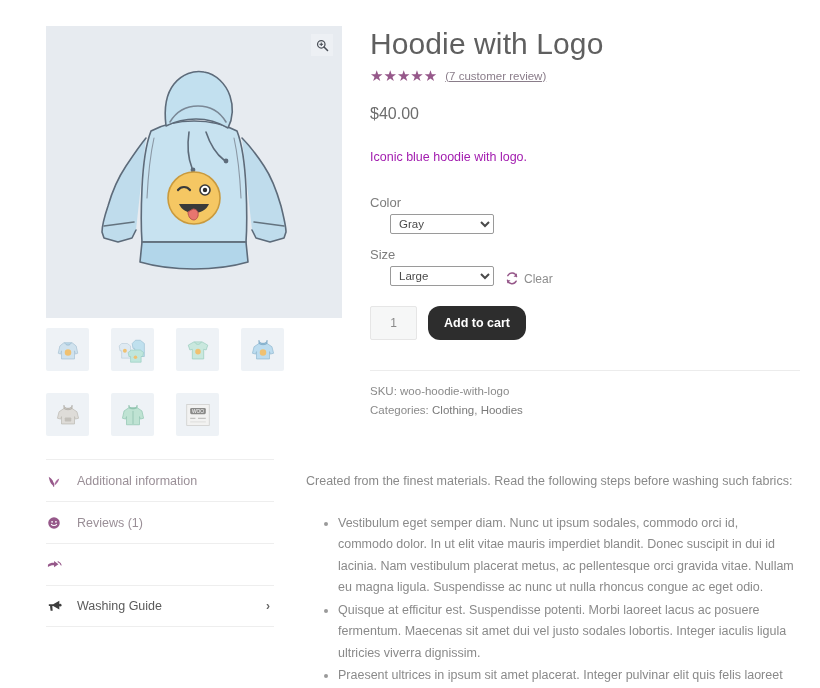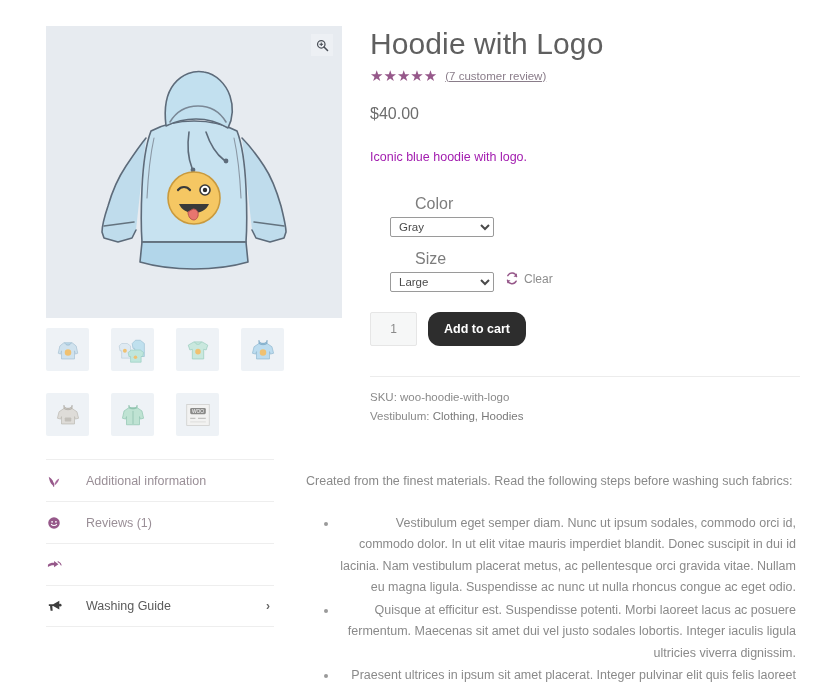--- a/index.html
+++ b/index.html
@@ -59,22 +59,22 @@
   }
   .rating-row { display: flex; align-items: center; gap: 8px; margin-bottom: 22px; }
   .stars { color: #96588a; font-size: 15px; letter-spacing: 0px; line-height: 1; }
   .review-link {
     font-size: 11.5px; color: #8a7d8a;
     text-decoration: underline; cursor: pointer;
   }
   .price { font-size: 16px; color: #6d6d6d; margin-bottom: 25px; }
   .short-desc { font-size: 12.5px; color: #a21caf; margin-bottom: 28px; line-height: 1.5; }
 
-  .attr-label { font-size: 16px; color: #7d7d7d; margin-bottom: 4px; margin-left: 45px; }
-  .attr-row { display: flex; align-items: flex-start; gap: 11px; margin-bottom: 13px; padding-left: 20px; }
+  .attr-label { font-size: 13px; color: #7d7d7d; margin-bottom: 4px; }
+  .attr-row { display: flex; align-items: flex-end; gap: 11px; margin-bottom: 13px; padding-left: 20px; }
   select.attr-select {
     width: 104px; height: 20px;
     font-size: 11.5px;
     font-family: "Liberation Sans", sans-serif;
     color: #4a4a4a;
     background: #ffffff;
     border: 1px solid #9a9a9a;
     border-radius: 2px;
     padding: 0 2px 0 4px;
     cursor: pointer;
@@ -112,38 +112,37 @@
 
   
   .tabs { position: absolute; left: 46px; top: 459px; width: 228px; }
   .tab-item {
     display: flex; align-items: center;
     height: 42px;
     border-top: 1px solid #eeeeee;
     font-size: 12.5px;
     color: #9a8f97;
     cursor: pointer;
-    gap: 24px;
+    gap: 15px;
     padding-right: 4px;
   }
   .tab-item:last-child { border-bottom: 1px solid #eeeeee; }
   .tab-item.active { color: #5a5a5a; }
   .tab-icon { width: 16px; display: flex; align-items: center; justify-content: center; }
   .tab-icon svg { display: block; }
   .tab-label { flex: 1; }
   .tab-chevron { color: #666; font-size: 12px; font-weight: bold; }
 
   .tab-content { position: absolute; left: 306px; top: 459px; width: 490px; }
   .tc-intro { font-size: 12.5px; color: #8a8a8a; line-height: 1.55; margin-bottom: 22px; }
   .tc-list { margin: 0; padding-left: 32px; }
   .tc-list li {
     font-size: 12.5px; color: #8a8a8a;
     line-height: 1.72;
     margin-bottom: 1px;
-    text-align: right;
   }
   .tc-list li::marker { color: #9a9a9a; }
 </style>
 </head>
 <body>
 
 <div class="page">
 
   <div class="gallery">
 
@@ -303,21 +302,21 @@
       <button class="add-cart-btn">Add to cart</button>
     </div>
 
     <div class="meta-divider"></div>
 
     <div class="meta-line">
       <span>SKU:</span>
       <span>woo-hoodie-with-logo</span>
     </div>
     <div class="meta-line">
-      <span>Vestibulum:</span>
+      <span>Categories:</span>
       <a>Clothing</a><span>,</span>
       <a>Hoodies</a>
     </div>
   </div>
 
   <div class="tabs">
 
     <div class="tab-item">
       <span class="tab-icon">
         <svg width="14" height="14" viewBox="0 0 16 16">

